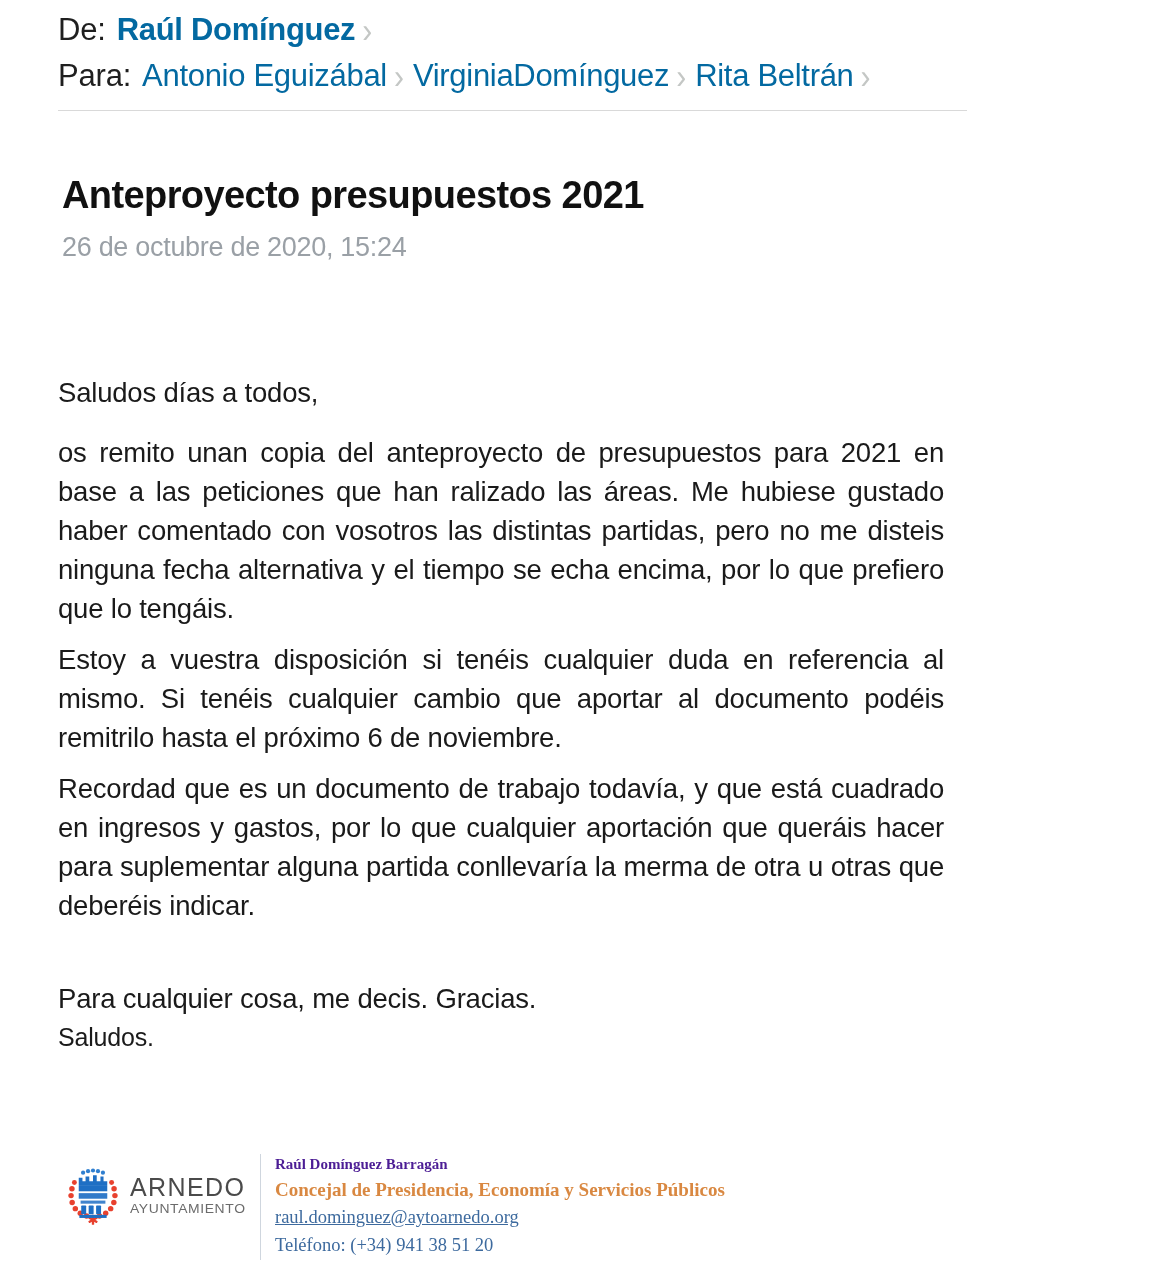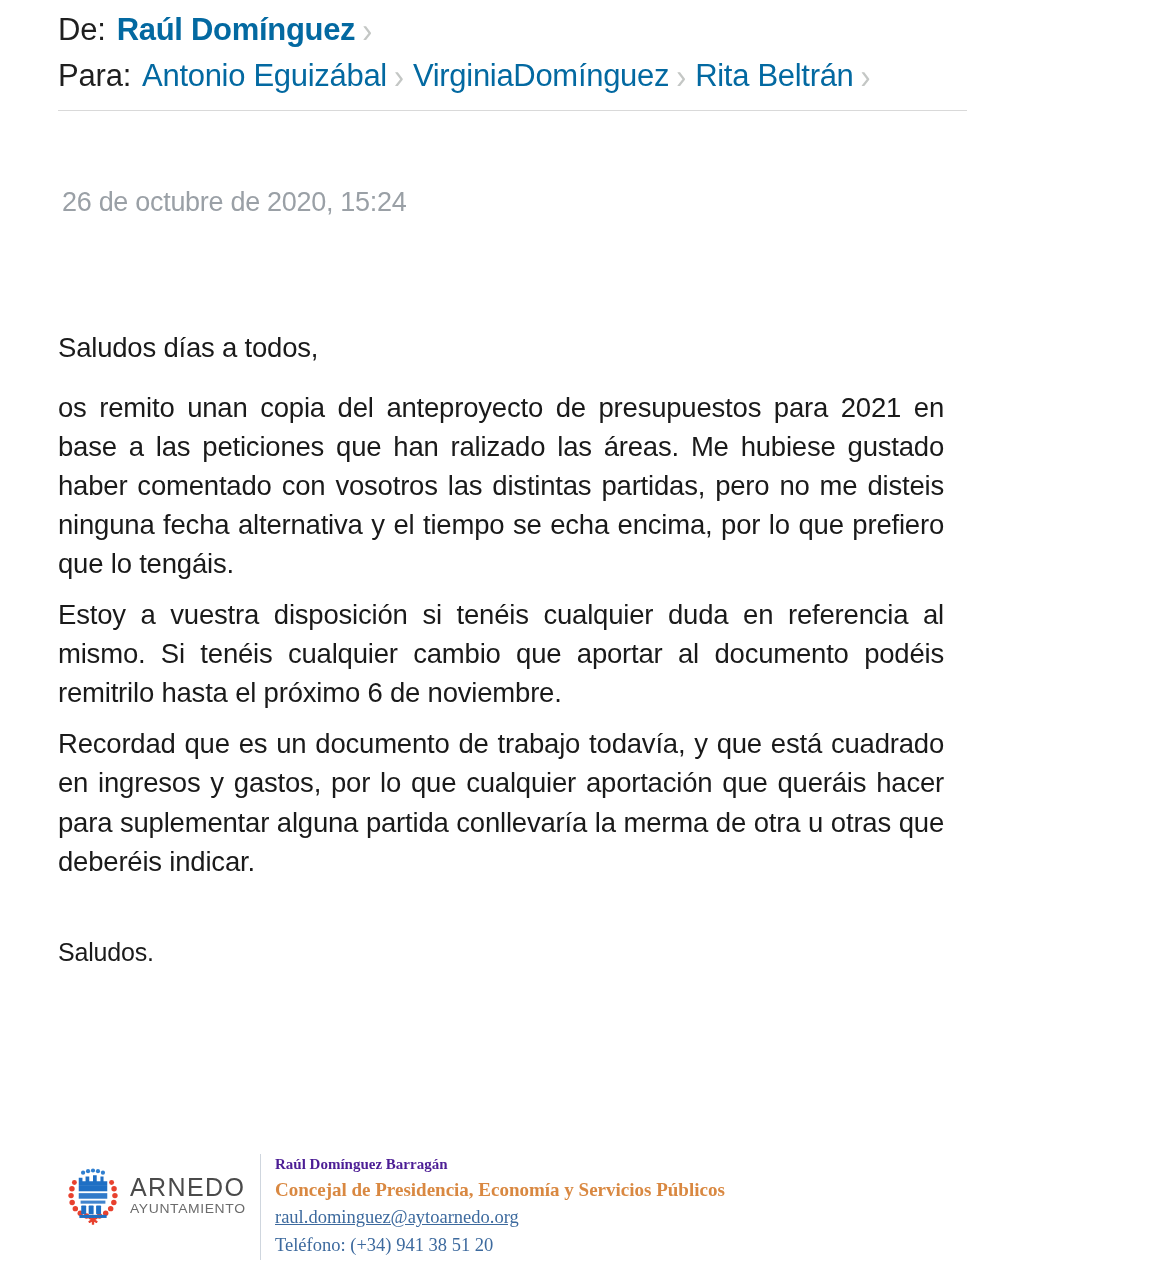--- a/index.html
+++ b/index.html
@@ -199,29 +199,31 @@
       <span class="chev">›</span>
 
       <span class="contact">Rita Beltrán</span>
       <span class="chev">›</span>
     </div>
   </div>
 
   <div class="divider"></div>
 
   <div class="subject-block">
+    <div class="subject">Anteproyecto presupuestos 2021</div>
     <div class="datetime">26 de octubre de 2020, 15:24</div>
   </div>
 
   <div class="body-block">
     <p class="para plain greeting">Saludos días a todos,</p>
     <p class="para">os remito unan copia del anteproyecto de presupuestos para 2021 en base a las peticiones que han ralizado las áreas. Me hubiese gustado haber comentado con vosotros las distintas partidas, pero no me disteis ninguna fecha alternativa y el tiempo se echa encima, por lo que prefiero que lo tengáis.</p>
     <p class="para">Estoy a vuestra disposición si tenéis cualquier duda en referencia al mismo. Si tenéis cualquier cambio que aportar al documento podéis remitrilo hasta el próximo 6 de noviembre.</p>
     <p class="para">Recordad que es un documento de trabajo todavía, y que está cuadrado en ingresos y gastos, por lo que cualquier aportación que queráis hacer para suplementar alguna partida conllevaría la merma de otra u otras que deberéis indicar.</p>
     <div class="closing-gap"></div>
+    <p class="para plain closing">Para cualquier cosa, me decis. Gracias.</p>
     <p class="sign-off">Saludos.</p>
   </div>
 
   <div class="signature">
 
     <div class="logo">
       <svg class="crest" viewBox="0 0 100 100">
 
         <g fill="#e8412e">
           <circle cx="16" cy="40" r="4.4"></circle>

